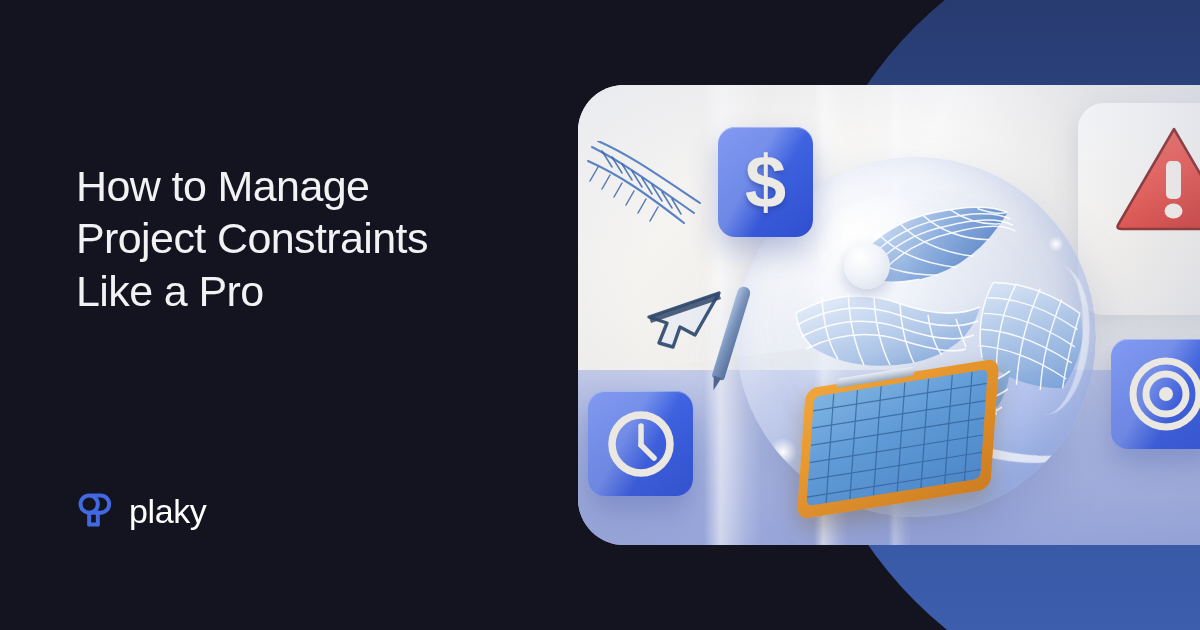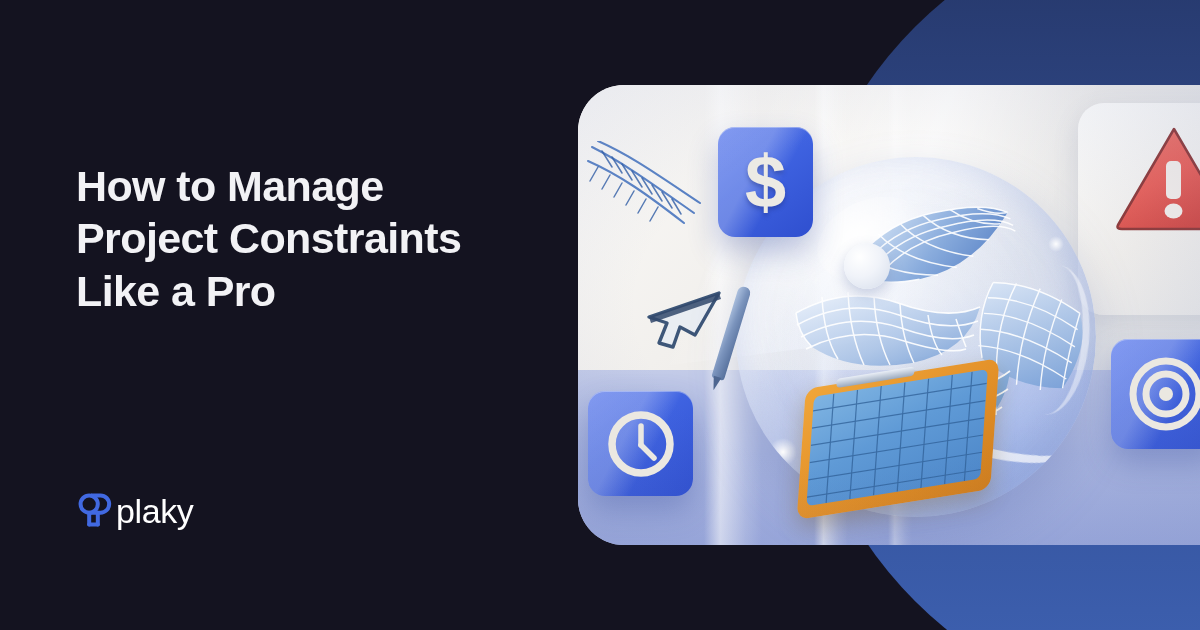--- a/index.html
+++ b/index.html
@@ -26,28 +26,28 @@
     width:560px; height:630px;
     z-index:4;
   }
   .headline{
     position:absolute;
     left:76px; top:160px;
     width:470px;
     color:#f2f2f5;
     font-size:43px;
     line-height:1.22;
-    font-weight:700;
+    font-weight:400;
     letter-spacing:-0.6px;
     white-space:pre-line;
   }
   .brand{
     position:absolute;
     left:76px; top:490px;
-    display:flex; align-items:center; 
+    display:flex; align-items:center; gap:13px;
   }
   .brand-mark{ width:40px; height:40px; display:block; }
   .brand-name{
     color:#ffffff;
     font-size:34px;
     font-weight:400;
     letter-spacing:-0.4px;
     line-height:1;
     position:relative; top:1px;
   }

